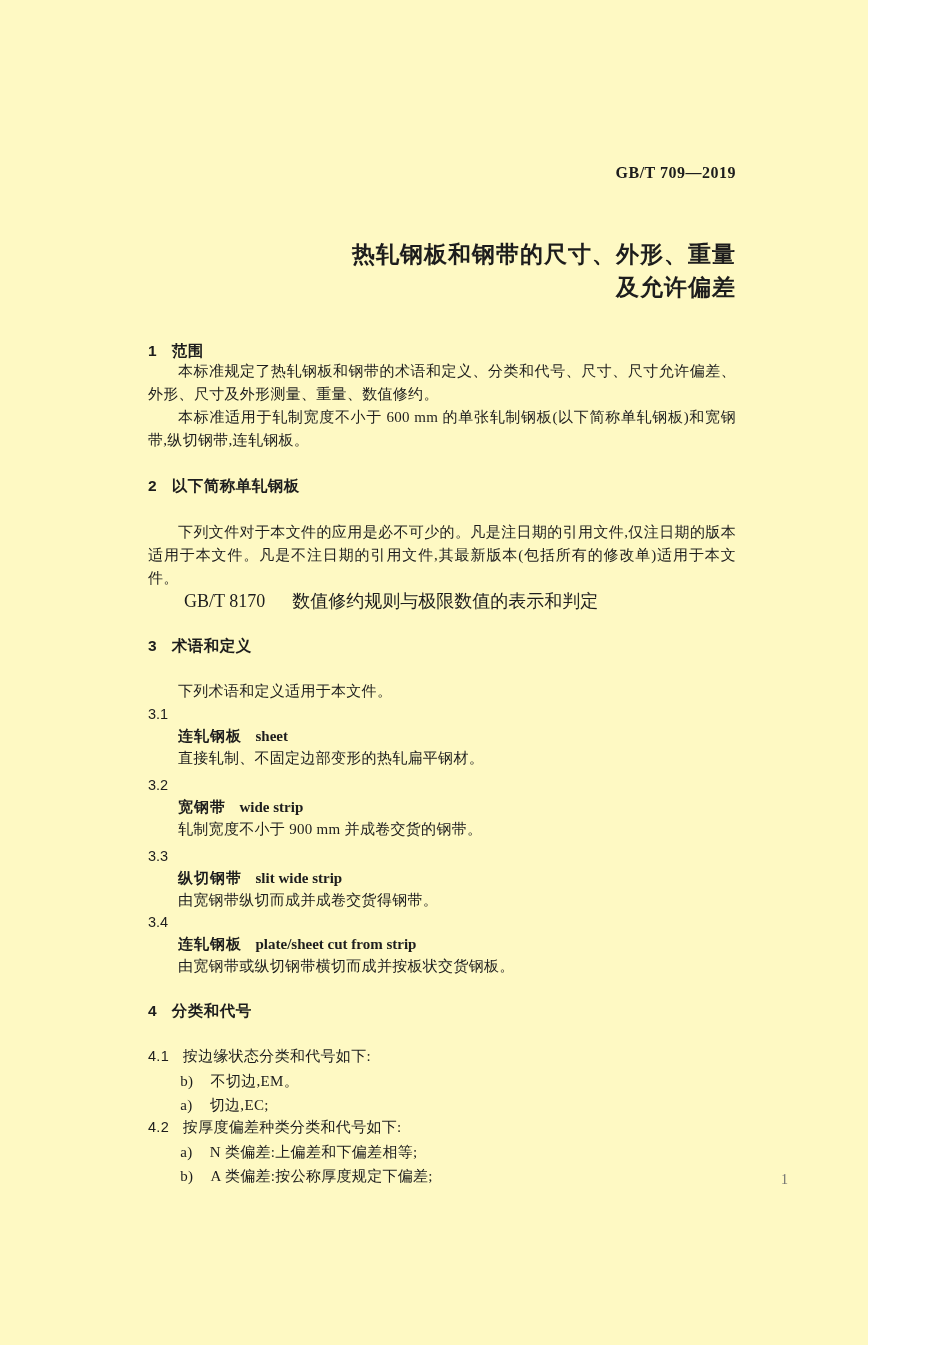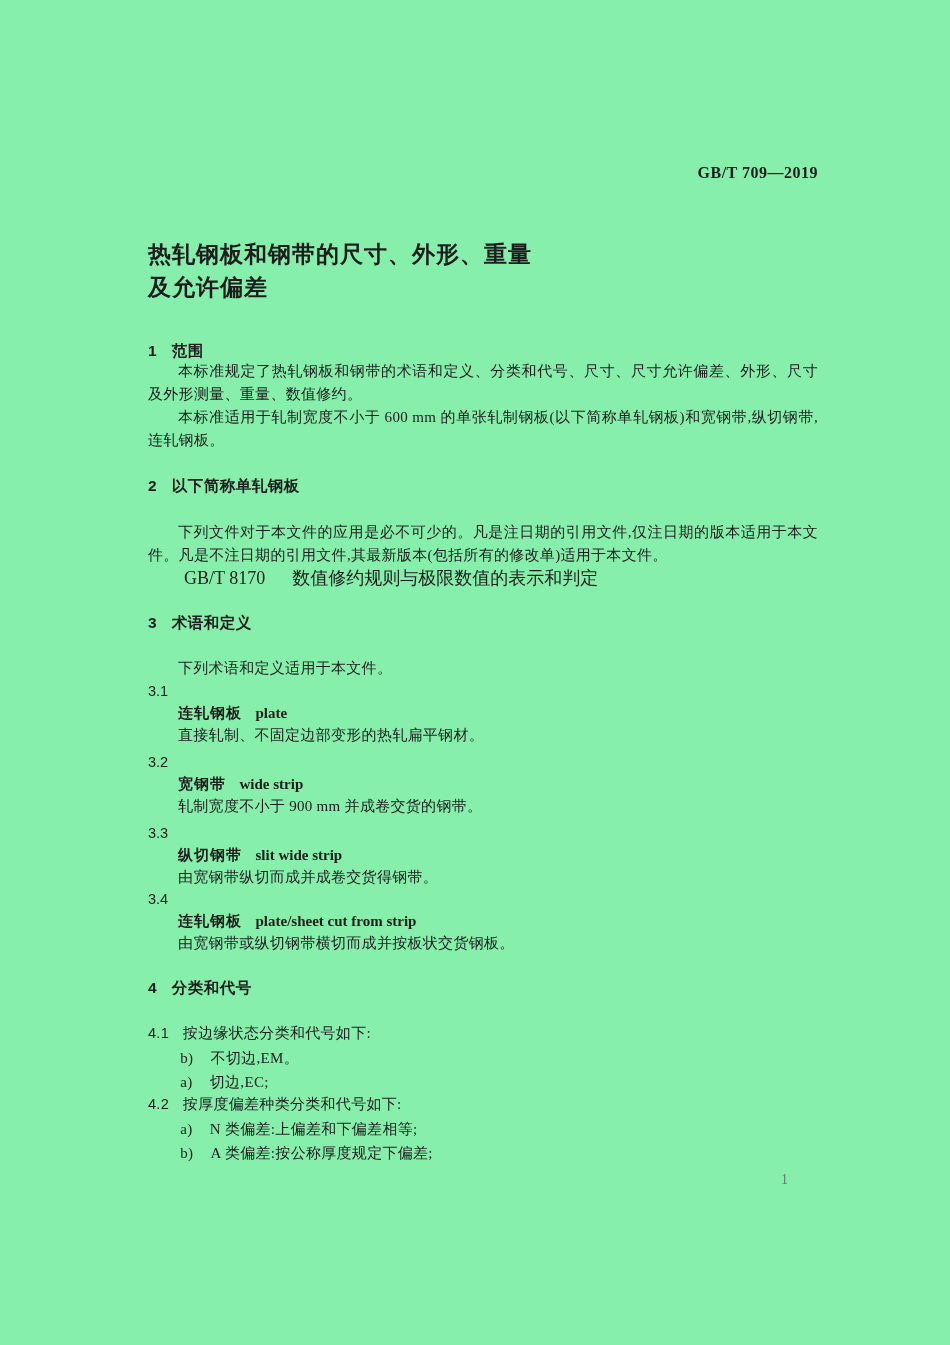--- a/index.html
+++ b/index.html
@@ -8,44 +8,44 @@
     background: #ffffff;
   }
   body {
     width: 950px;
     height: 1345px;
     font-family: "Liberation Serif", "DejaVu Serif", serif;
     color: #1d1d1d;
   }
   .page {
     position: relative;
-    width: 950px;
+    width: 868px;
     height: 1345px;
-    background: #86efac;
+    background: #fef9c3;
     overflow: hidden;
   }
   .content {
     padding: 0 132px 0 148px;
   }
 
   
   .doc-number {
     padding-top: 163px;
     text-align: right;
     font-family: "Liberation Serif", "DejaVu Serif", serif;
     font-weight: bold;
     font-size: 16px;
     line-height: 19px;
     letter-spacing: 0.5px;
   }
 
   
   .doc-title {
     margin-top: 56px;
-    text-align: left;
+    text-align: right;
     font-family: "Liberation Sans", "DejaVu Sans", sans-serif;
     font-weight: bold;
     font-size: 23px;
     line-height: 33px;
     letter-spacing: 1px;
   }
 
   
   .sec {
     font-family: "Liberation Sans", "DejaVu Sans", sans-serif;
@@ -176,21 +176,21 @@
     </p>
 
     <h2 class="sec mt-s3">
       <span class="sec-num">3</span><span>术语和定义</span>
     </h2>
     <p class="body-p indent mt-p3">下列术语和定义适用于本文件。</p>
 
     <div class="term-group">
       <div class="term-id">3.1</div>
       <div class="term-line">
-        <span class="term-zh">连轧钢板</span><span class="term-en">plate</span>
+        <span class="term-zh">连轧钢板</span><span class="term-en">sheet</span>
       </div>
       <div class="term-def">直接轧制、不固定边部变形的热轧扁平钢材。</div>
     </div>
 
     <div class="term-group mt-t">
       <div class="term-id">3.2</div>
       <div class="term-line">
         <span class="term-zh">宽钢带</span><span class="term-en">wide strip</span>
       </div>
       <div class="term-def">轧制宽度不小于 900 mm 并成卷交货的钢带。</div>

